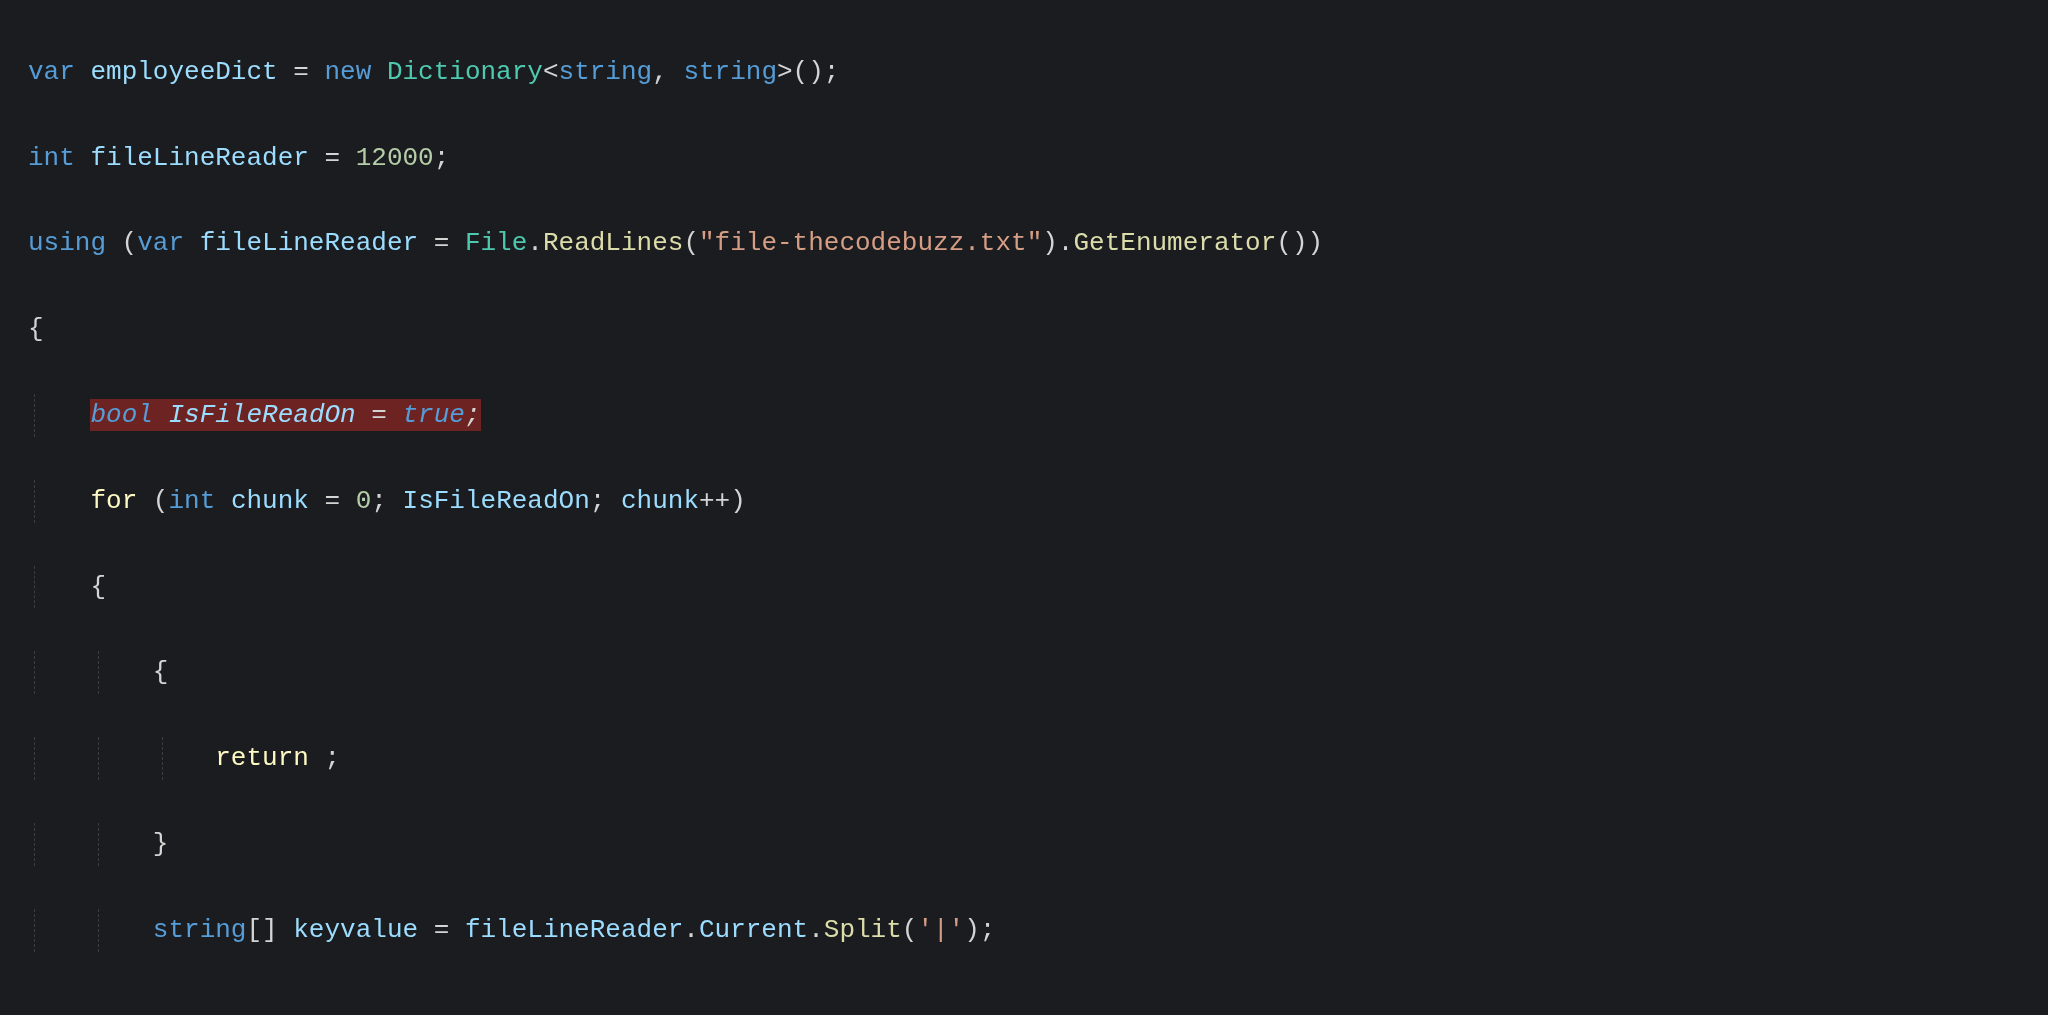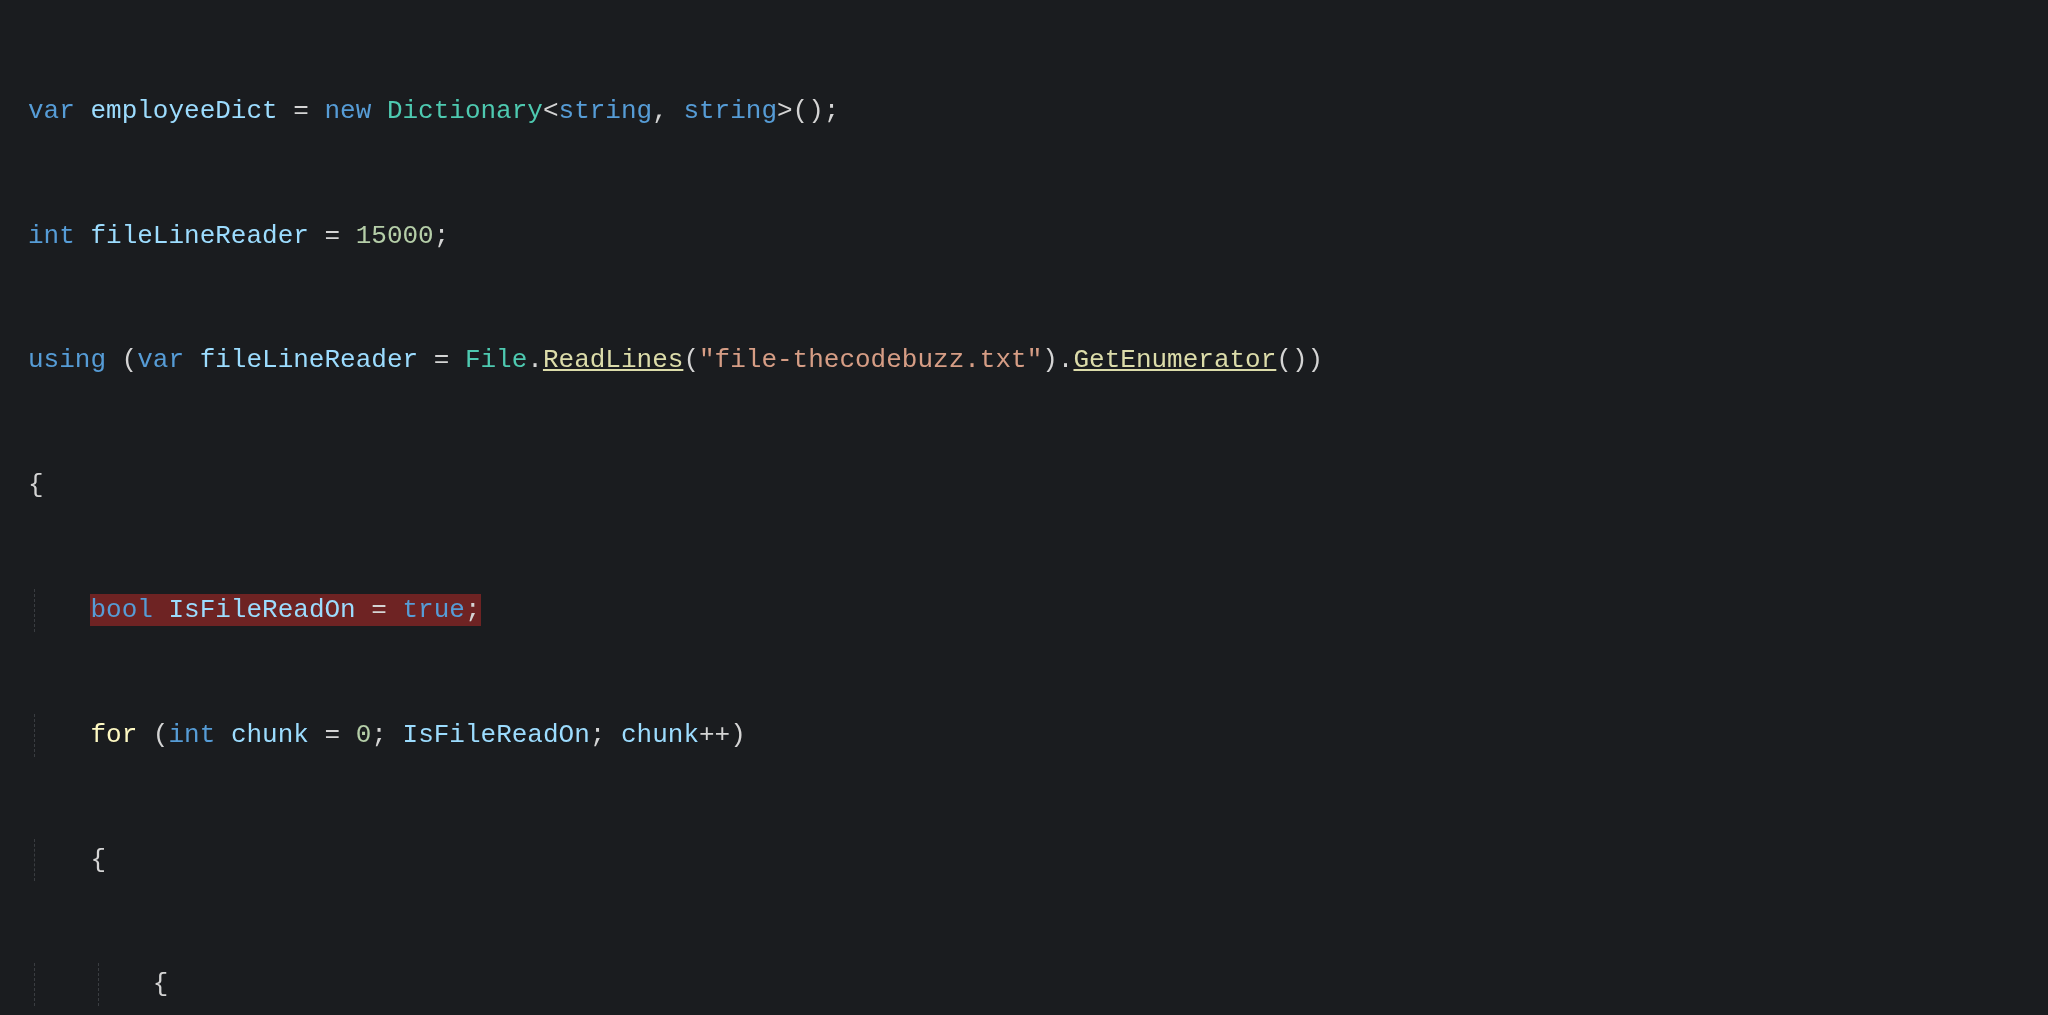--- a/index.html
+++ b/index.html
@@ -12,49 +12,49 @@
     color: #d4d4d4;
     overflow: hidden;
   }
   .editor {
     padding: 8px 0 8px 28px;
     white-space: pre;
   }
   .line {
     position: relative;
     min-height: 1.65em;
-    margin-top: 39px;
   }
   .indent-guide {
     position: absolute;
     top: 0;
     bottom: 0;
     width: 0;
     border-left: 1px dashed #3a3d41;
   }
   .kw { color: #569cd6; }
   .type { color: #4ec9b0; }
   .var { color: #9cdcfe; }
-  .method { color: #dcdcaa; text-decoration: underline; }
+  .method { color: #dcdcaa; }
   .str { color: #d69d85; }
   .num { color: #b5cea8; }
   .ctrl { color: #fef9c3; }
   .punct { color: #d4d4d4; }
   .op { color: #d4d4d4; }
   .hl {
     background: #6e2323;
     padding: 1px 0;
+    font-style: italic;
   }
 </style>
 </head>
 <body>
 
 <div class="editor">
 <div class="line"><span class="kw">var</span><span class="punct"> </span><span class="var">employeeDict</span><span class="op"> = </span><span class="kw">new</span><span> </span><span class="type">Dictionary</span><span class="punct">&lt;</span><span class="kw">string</span><span class="punct">, </span><span class="kw">string</span><span class="punct">&gt;</span><span class="punct">();</span></div>
-<div class="line"><span class="kw">int</span><span> </span><span class="var">fileLineReader</span><span class="op"> = </span><span class="num">15000</span><span class="punct">;</span></div>
+<div class="line"><span class="kw">int</span><span> </span><span class="var">fileLineReader</span><span class="op"> = </span><span class="num">12000</span><span class="punct">;</span></div>
 <div class="line"><span class="kw">using</span><span class="punct"> (</span><span class="kw">var</span><span> </span><span class="var">fileLineReader</span><span class="op"> = </span><span class="type">File</span><span class="punct">.</span><span class="method">ReadLines</span><span class="punct">(</span><span class="str">"file-thecodebuzz.txt"</span><span class="punct">)</span><span class="punct">.</span><span class="method">GetEnumerator</span><span class="punct">())</span></div>
 <div class="line"><span class="punct">{</span></div>
 <div class="line"><span class="indent-guide" style="left:6px"></span>    <span class="hl"><span class="kw">bool</span><span> </span><span class="var">IsFileReadOn</span><span class="op"> = </span><span class="kw">true</span><span class="punct">;</span></span></div>
 <div class="line"><span class="indent-guide" style="left:6px"></span>    <span class="ctrl">for</span><span class="punct"> (</span><span class="kw">int</span><span> </span><span class="var">chunk</span><span class="op"> = </span><span class="num">0</span><span class="punct">; </span><span class="var">IsFileReadOn</span><span class="punct">; </span><span class="var">chunk</span><span class="punct">++)</span></div>
 <div class="line"><span class="indent-guide" style="left:6px"></span>    <span class="punct">{</span></div>
 <div class="line"><span class="indent-guide" style="left:6px"></span><span class="indent-guide" style="left:70px"></span>        <span class="punct">{</span></div>
 <div class="line"><span class="indent-guide" style="left:6px"></span><span class="indent-guide" style="left:70px"></span><span class="indent-guide" style="left:134px"></span>            <span class="ctrl">return</span><span class="punct"> ;</span></div>
 <div class="line"><span class="indent-guide" style="left:6px"></span><span class="indent-guide" style="left:70px"></span>        <span class="punct">}</span></div>
 <div class="line"><span class="indent-guide" style="left:6px"></span><span class="indent-guide" style="left:70px"></span>        <span class="kw">string</span><span class="punct">[] </span><span class="var">keyvalue</span><span class="op"> = </span><span class="var">fileLineReader</span><span class="punct">.</span><span class="var">Current</span><span class="punct">.</span><span class="method">Split</span><span class="punct">(</span><span class="str">'|'</span><span class="punct">);</span></div>
 

